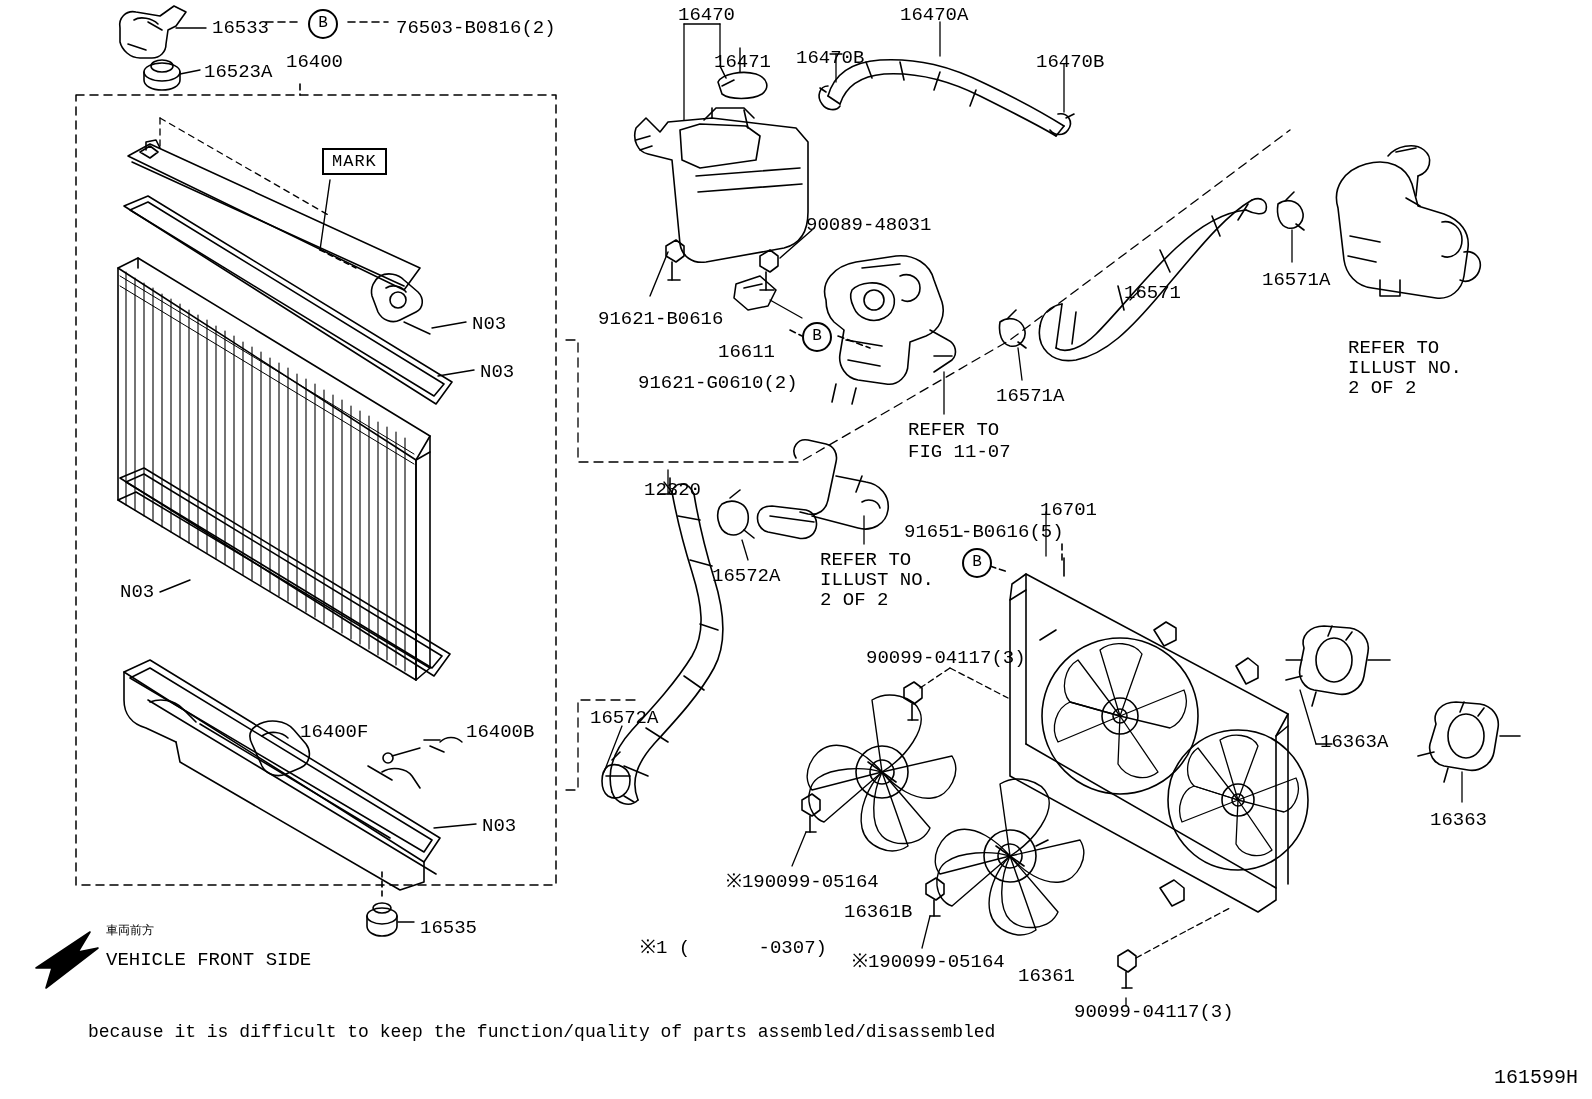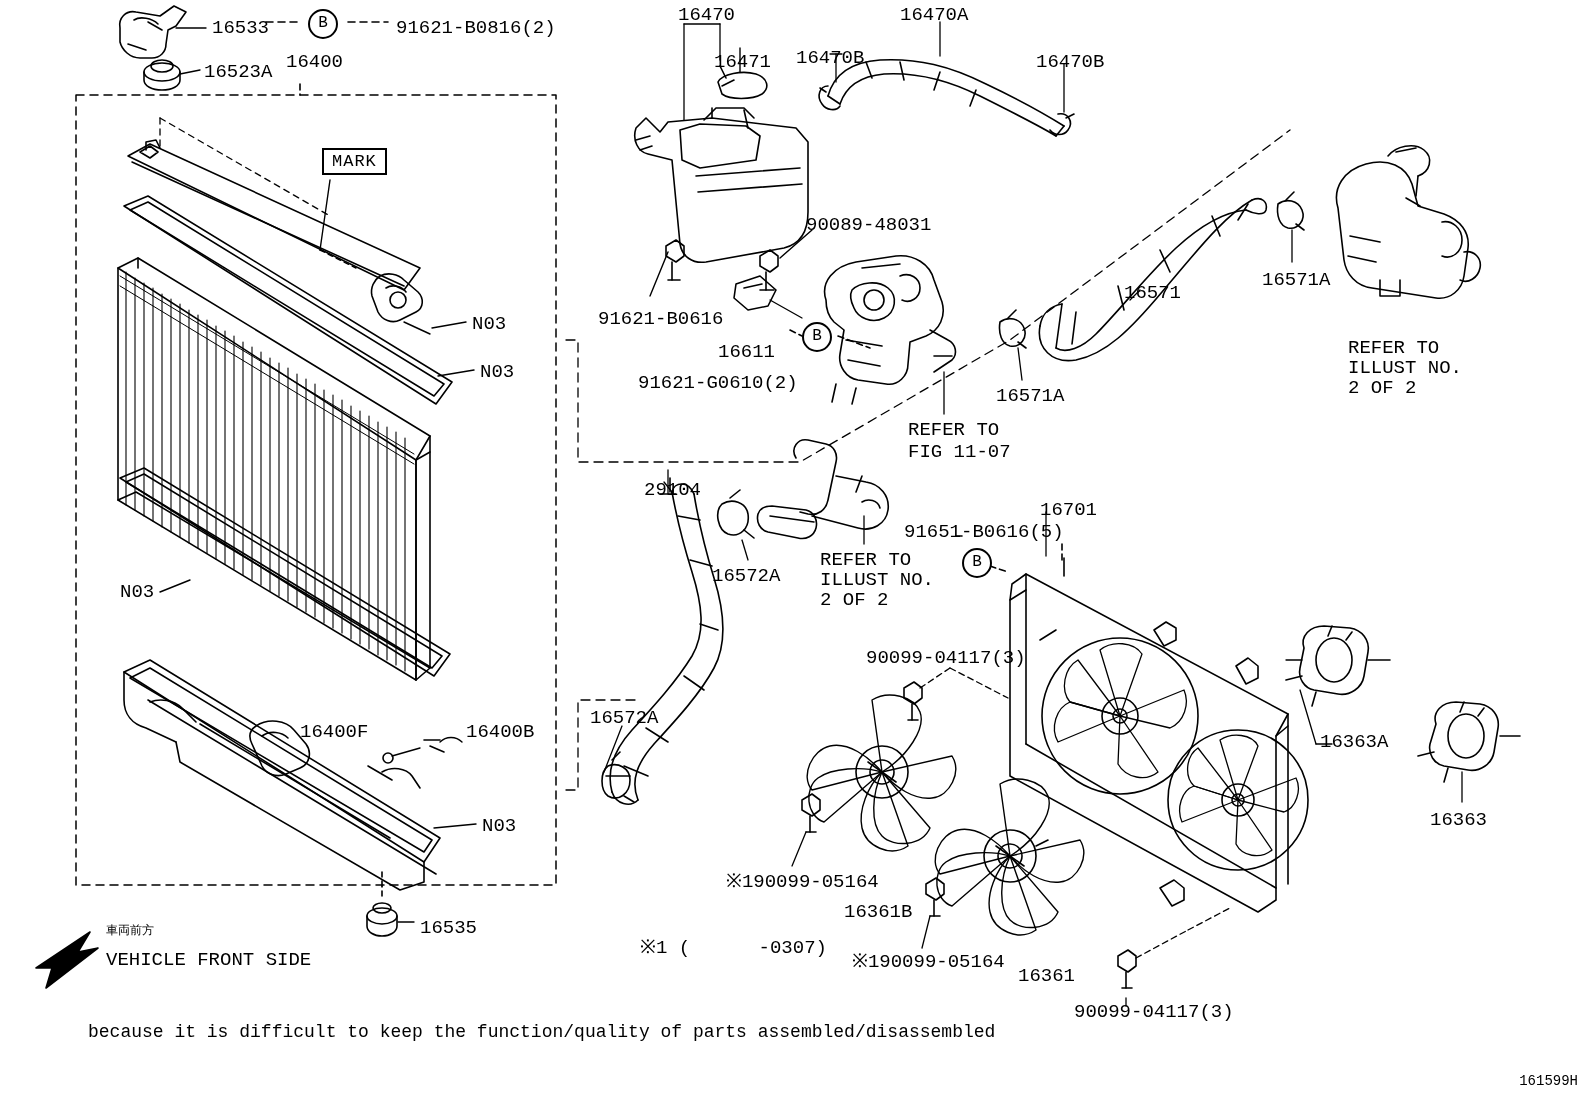--- a/index.html
+++ b/index.html
@@ -52,21 +52,21 @@
     font-size: 17px;
     text-align: center;
     padding: 2px 8px;
     letter-spacing: 1px;
   }
   .diagcode {
     position: absolute;
     right: 14px;
     bottom: 10px;
     font-family: "Liberation Mono", monospace;
-    font-size: 14px;
+    font-size: 20px;
   }
 </style>
 </head>
 <body>
 
 <div id="page">
 
   <svg class="art" viewBox="0 0 1592 1099">
     <g fill="none" stroke="#000" stroke-width="1.6" stroke-linejoin="round" stroke-linecap="round">
 
@@ -456,41 +456,41 @@
       <path d="M1136 958 L1188 930" stroke-width="1.3" stroke-dasharray="6 4"></path>
       <path d="M1188 930 L1230 908" stroke-width="1.3" stroke-dasharray="6 4"></path>
       <path d="M1126 998 L1126 1006" stroke-width="1.3"></path>
 
       <path d="M36 968 L90 932 L78 952 L98 948 L46 988 L52 968 Z" fill="#000" stroke="#000"></path>
 
     </g>
   </svg>
 
   <div class="lbl" style="left:212px; top:18px;">16533</div>
-  <div class="lbl" style="left:396px; top:18px;">91621-B0816(2)</div>
+  <div class="lbl" style="left:396px; top:18px;">76503-B0816(2)</div>
   <div class="lbl" style="left:204px; top:62px;">16523A</div>
   <div class="lbl" style="left:286px; top:52px;">16400</div>
   <div class="lbl" style="left:678px; top:5px;">16470</div>
   <div class="lbl" style="left:714px; top:52px;">16471</div>
   <div class="lbl" style="left:796px; top:48px;">16470B</div>
   <div class="lbl" style="left:900px; top:5px;">16470A</div>
   <div class="lbl" style="left:1036px; top:52px;">16470B</div>
   <div class="lbl" style="left:806px; top:215px;">90089-48031</div>
   <div class="lbl" style="left:598px; top:309px;">91621-B0616</div>
   <div class="lbl" style="left:718px; top:342px;">16611</div>
   <div class="lbl" style="left:638px; top:373px;">91621-G0610(2)</div>
   <div class="lbl" style="left:1124px; top:283px;">16571</div>
   <div class="lbl" style="left:1262px; top:270px;">16571A</div>
   <div class="lbl" style="left:996px; top:386px;">16571A</div>
   <div class="lbl" style="left:1348px; top:338px;">REFER TO</div>
   <div class="lbl" style="left:1348px; top:358px;">ILLUST NO.</div>
   <div class="lbl" style="left:1348px; top:378px;">2 OF 2</div>
   <div class="lbl" style="left:908px; top:420px;">REFER TO</div>
   <div class="lbl" style="left:908px; top:442px;">FIG 11-07</div>
-  <div class="lbl" style="left:644px; top:480px;">29104</div>
+  <div class="lbl" style="left:644px; top:480px;">12320</div>
   <div class="lbl" style="left:712px; top:566px;">16572A</div>
   <div class="lbl" style="left:820px; top:550px;">REFER TO</div>
   <div class="lbl" style="left:820px; top:570px;">ILLUST NO.</div>
   <div class="lbl" style="left:820px; top:590px;">2 OF 2</div>
   <div class="lbl" style="left:904px; top:522px;">91651-B0616(5)</div>
   <div class="lbl" style="left:1040px; top:500px;">16701</div>
   <div class="lbl" style="left:472px; top:314px;">N03</div>
   <div class="lbl" style="left:480px; top:362px;">N03</div>
   <div class="lbl" style="left:120px; top:582px;">N03</div>
   <div class="lbl" style="left:482px; top:816px;">N03</div>

